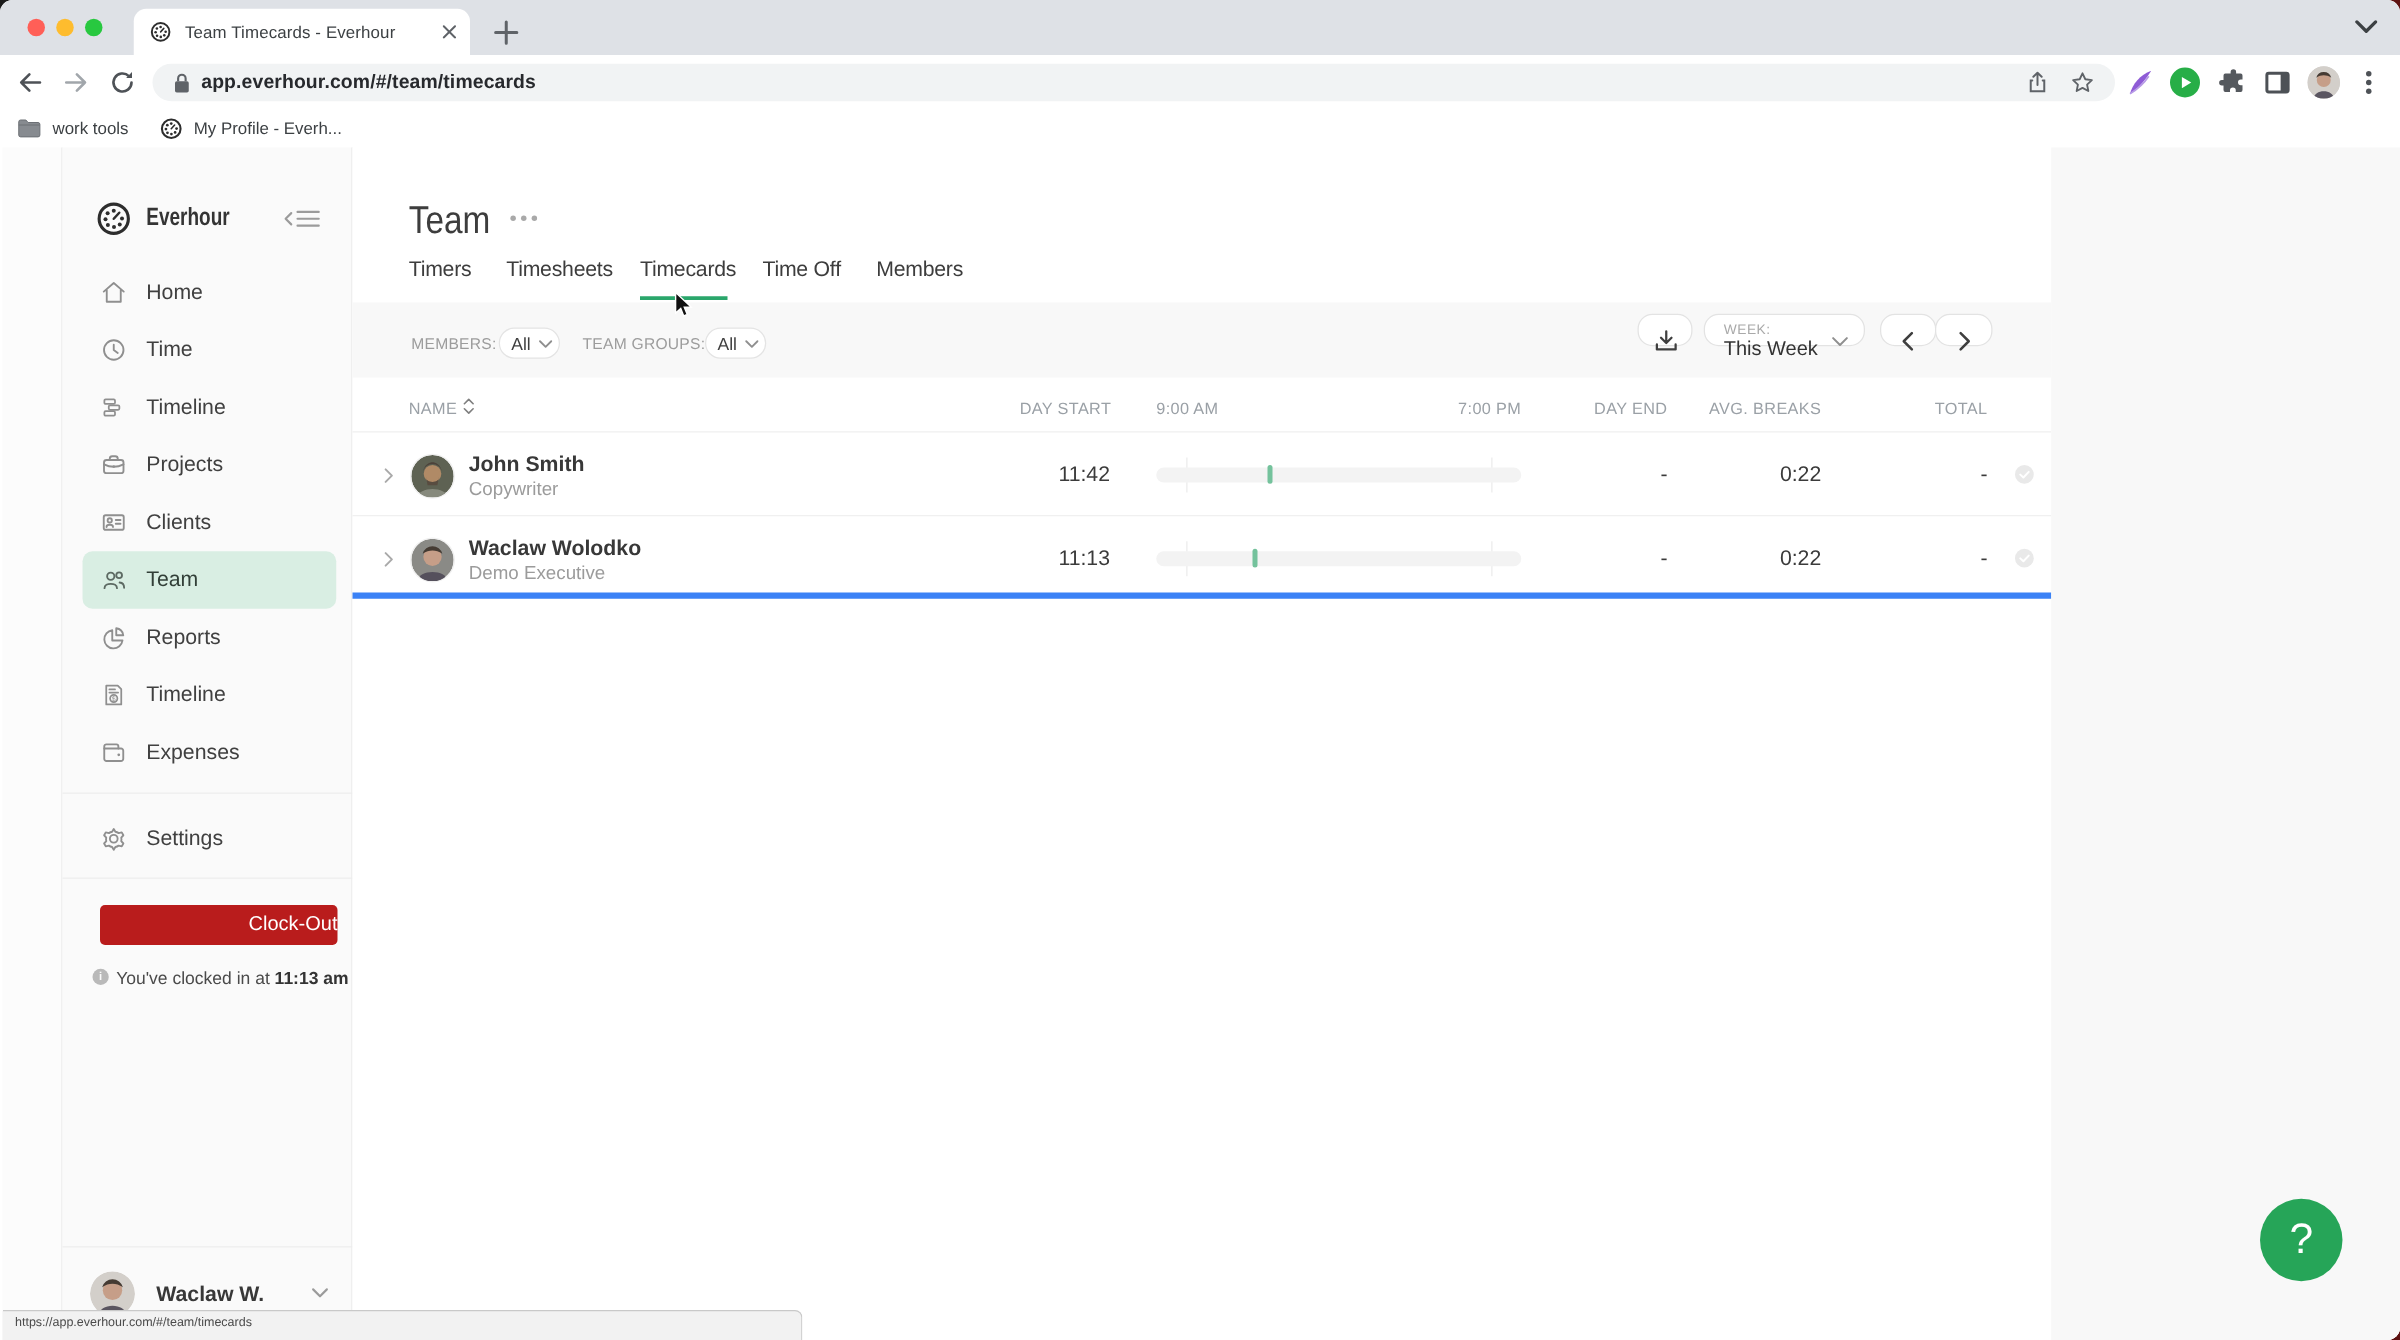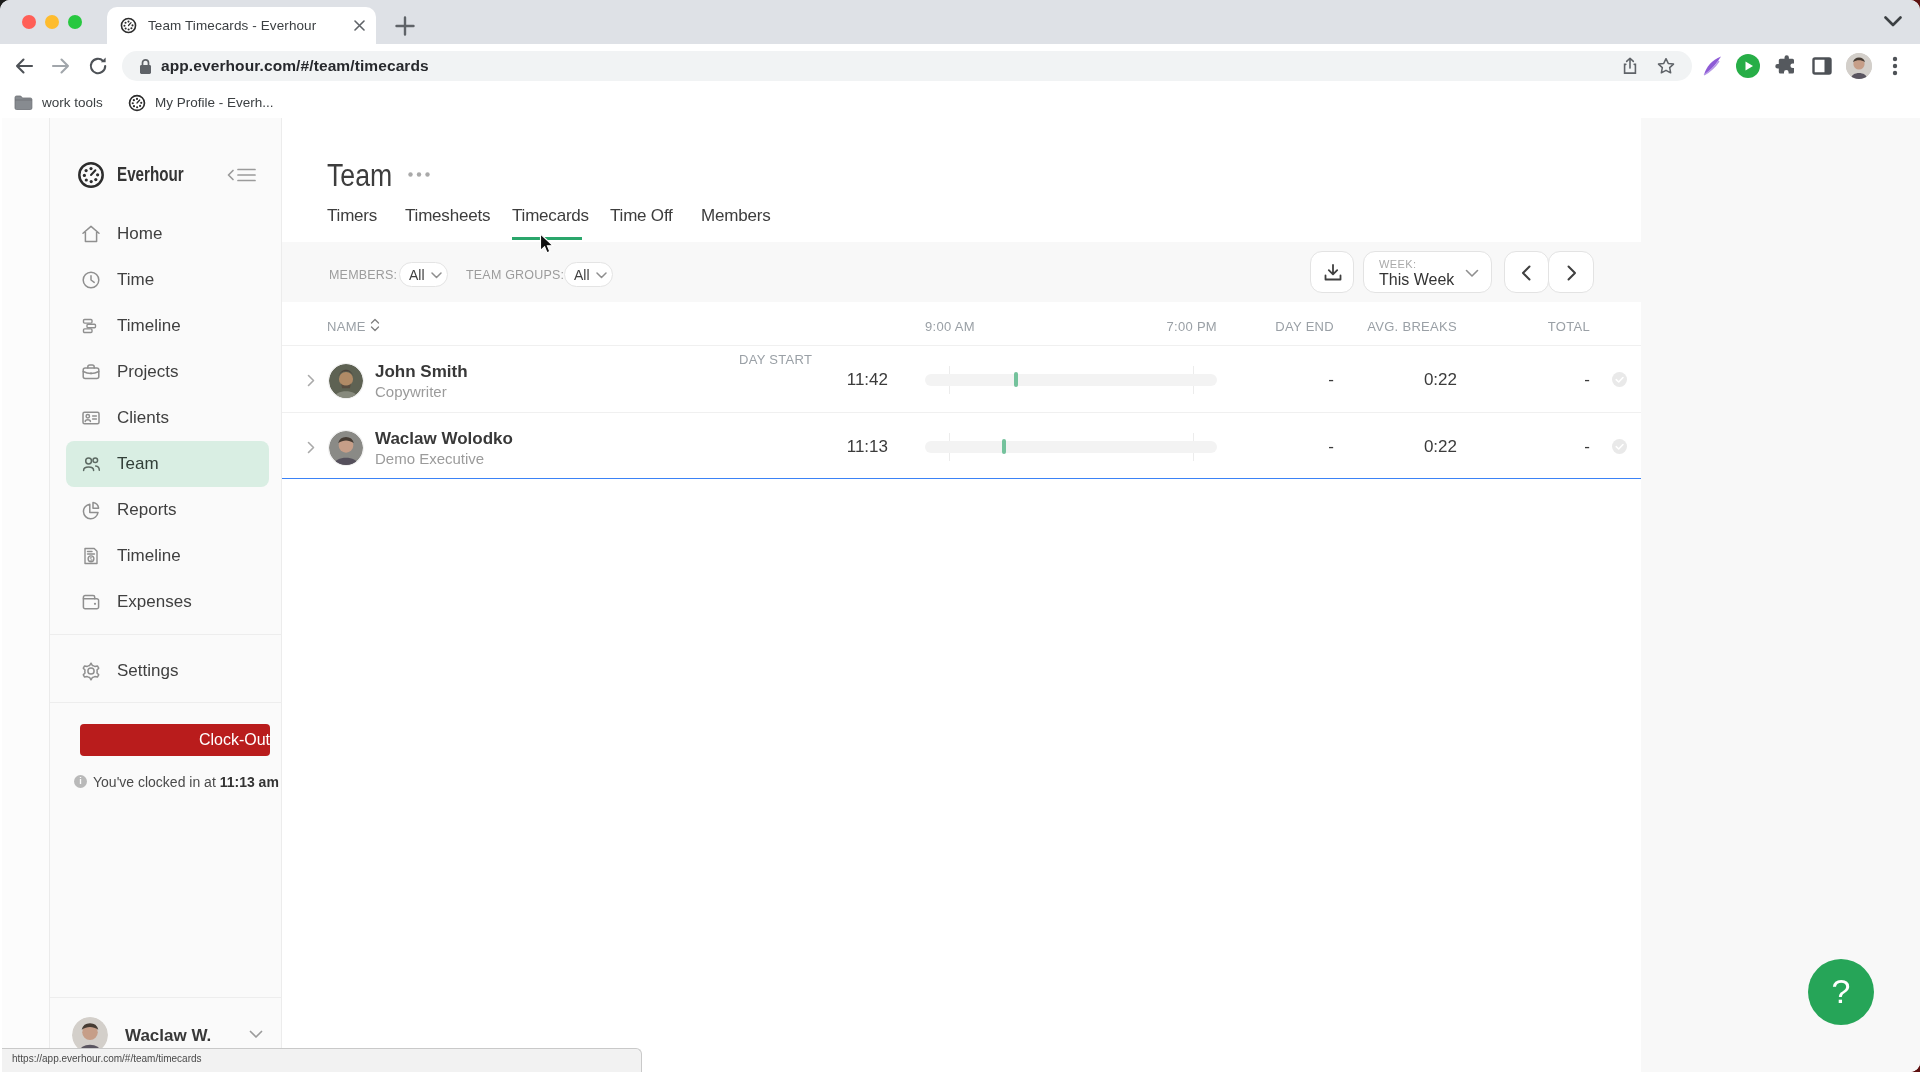--- a/index.html
+++ b/index.html
@@ -34,21 +34,21 @@
               color:#fff; font-size:16px; text-align:right; line-height:32px; }
   
   #content { position:absolute; left:280px; top:0; width:1359px; height:954px; background:#fff; }
   h1.team { position:absolute; left:45px; top:40px; font-size:31px; font-weight:400; color:#3d3d3d; transform:scaleX(0.86); transform-origin:left top; }
   .tab-item { position:absolute; top:88px; font-size:17px; color:#3d3d3d; letter-spacing:-0.2px; }
   #underline { position:absolute; left:230px; top:119px; width:70px; height:3px; background:#2aa66b; }
   #filterband { position:absolute; left:0; top:124px; width:1359px; height:60px; background:#f8f8f8; }
   .flabel { position:absolute; top:26px; font-size:12.5px; color:#9c9c9c; letter-spacing:0.2px; }
   .pill { position:absolute; top:20px; width:49px; height:25px; background:#fff; border:1px solid #e4e4e4; border-radius:13px; }
   .pill span { position:absolute; left:9px; top:4px; font-size:14px; color:#3f3f3f; }
-  .wbtn { position:absolute; top:9px; height:42px; background:#fff; border:1px solid #e3e3e3; border-radius:12px; }
+  .wbtn { position:absolute; top:9px; height:26px; background:#fff; border:1px solid #e3e3e3; border-radius:12px; }
   
   .hlabel { position:absolute; top:201px; font-size:13px; color:#9aa0a6; letter-spacing:0.3px; }
   .row { position:absolute; left:0; width:1359px; height:67px; border-top:1px solid #f0f0f0; }
   .rname { position:absolute; left:93px; top:16px; font-size:17px; font-weight:700; color:#383838; }
   .rsub  { position:absolute; left:93px; top:37px; font-size:15px; color:#9b9b9b; }
   .rtime { position:absolute; left:520px; top:24px; width:86px; text-align:right; font-size:17px; color:#3b3b3b; }
   .bar { position:absolute; left:643px; top:28px; width:292px; height:12px; border-radius:6px; background:#f3f3f3; }
   .gline { position:absolute; top:20px; width:1px; height:28px; background:#ececec; }
   .tick { position:absolute; top:26px; width:4px; height:15px; border-radius:2px; background:#74c29c; }
   .dash1 { position:absolute; left:990px; top:24px; width:62px; text-align:right; font-size:17px; color:#3b3b3b; }
@@ -347,21 +347,21 @@
       <svg class="abs" style="left:18px;top:13px;" width="10" height="16" viewBox="0 0 10 16">
               <path d="M1.5 1.5 L8 8 L1.5 14.5" stroke="#3f3f3f" stroke-width="2" fill="none" stroke-linecap="round" stroke-linejoin="round"></path>
             </svg>
     </div>
   </div>
   <div class="hlabel" style="left:45px;">NAME</div>
   <svg class="abs" style="left:88px;top:200px;" width="10" height="14" viewBox="0 0 10 14">
     <path d="M1.5 5 L5 1.5 L8.5 5" stroke="#7f7f7f" stroke-width="1.3" fill="none" stroke-linecap="round" stroke-linejoin="round"></path>
     <path d="M1.5 9 L5 12.5 L8.5 9" stroke="#7f7f7f" stroke-width="1.3" fill="none" stroke-linecap="round" stroke-linejoin="round"></path>
   </svg>
-  <div class="hlabel" style="left:457px;width:150px;text-align:left;margin-top:33px;">DAY START</div>
+  <div class="hlabel" style="left:457px;width:150px;text-align:right;">DAY START</div>
   <div class="hlabel" style="left:643px;">9:00 AM</div>
   <div class="hlabel" style="left:835px;width:100px;text-align:right;">7:00 PM</div>
   <div class="hlabel" style="left:952px;width:100px;text-align:right;">DAY END</div>
   <div class="hlabel" style="left:1045px;width:130px;text-align:right;">AVG. BREAKS</div>
   <div class="hlabel" style="left:1208px;width:100px;text-align:right;">TOTAL</div>
   <div class="row" style="top:227px;">
     <svg class="abs" style="left:25px;top:28px;" width="8" height="13" viewBox="0 0 8 13">
             <path d="M1.5 1.5 L6.5 6.5 L1.5 11.5" stroke="#aaa" stroke-width="1.6" fill="none" stroke-linecap="round" stroke-linejoin="round"></path>
           </svg>
     <div class="abs" style="left:47px;top:18px;width:34px;height:34px;border-radius:50%;overflow:hidden;box-shadow:0 0 0 1px #f0f0f0;">
@@ -380,21 +380,21 @@
     <div class="gline" style="left:911px;"></div>
     <div class="bar"></div>
     <div class="tick" style="left:732px;"></div>
     <div class="dash1">-</div>
     <div class="breaks">0:22</div>
     <div class="dash2">-</div>
     <div class="ckc"><svg width="15" height="15" viewBox="0 0 15 15">
               <path d="M4.2 7.7 L6.7 10 L11 5.5" stroke="#fff" stroke-width="1.6" fill="none" stroke-linecap="round" stroke-linejoin="round"></path>
             </svg></div>
   </div>
-  <div class="row" style="top:294px;border-bottom:1px solid #3b82f6;text-decoration:underline;">
+  <div class="row" style="top:294px;border-bottom:5px solid #3b82f6;text-decoration:underline;">
     <svg class="abs" style="left:25px;top:28px;" width="8" height="13" viewBox="0 0 8 13">
             <path d="M1.5 1.5 L6.5 6.5 L1.5 11.5" stroke="#aaa" stroke-width="1.6" fill="none" stroke-linecap="round" stroke-linejoin="round"></path>
           </svg>
     <div class="abs" style="left:47px;top:18px;width:34px;height:34px;border-radius:50%;overflow:hidden;box-shadow:0 0 0 1px #f0f0f0;">
       <svg width="34" height="34" viewBox="0 0 26 26">
         <circle cx="13" cy="13" r="13" fill="#8a8a86"></circle>
         <path d="M4 26 C4 18.5 22 18.5 22 26 Z" fill="#55505c"></path>
         <circle cx="13" cy="11" r="5.6" fill="#c69e88"></circle>
         <path d="M7 9.2 a6.2 6.2 0 0 1 12 0 c-4 -2.6 -8 -2.6 -12 0 Z" fill="#453b33"></path>
       </svg>

